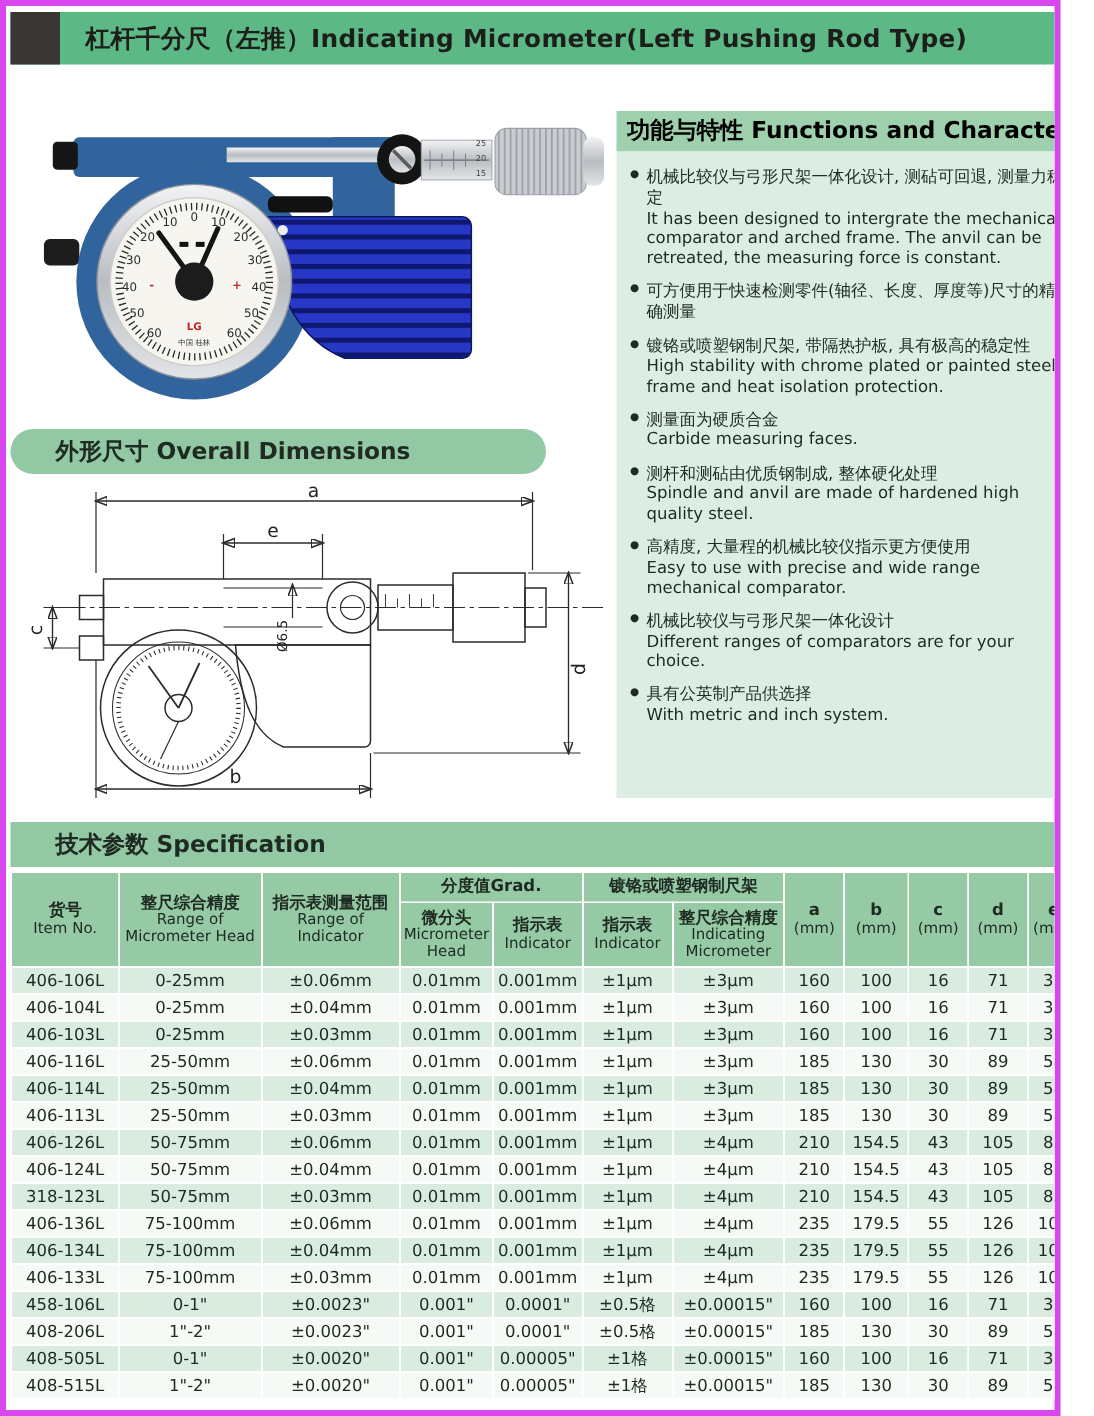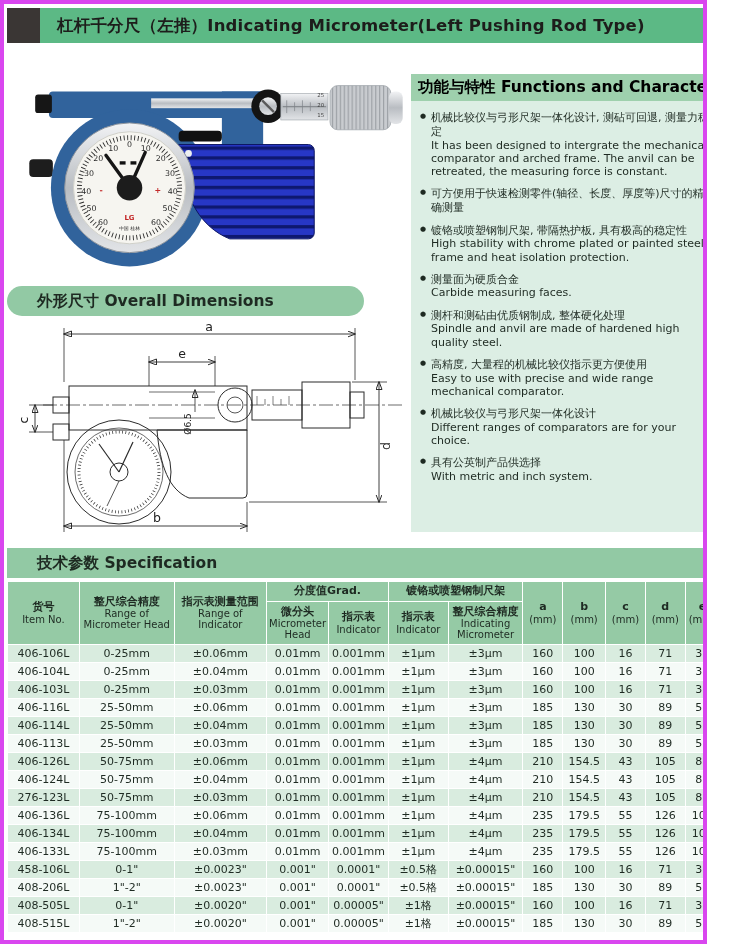--- a/index.html
+++ b/index.html
@@ -461,21 +461,21 @@
             <td>0.001mm</td>
             <td>±1μm</td>
             <td>±4μm</td>
             <td>210</td>
             <td>154.5</td>
             <td>43</td>
             <td>105</td>
             <td>83</td>
           </tr>
           <tr>
-            <td>276-123L</td>
+            <td>318-123L</td>
             <td>50-75mm</td>
             <td>±0.03mm</td>
             <td>0.01mm</td>
             <td>0.001mm</td>
             <td>±1μm</td>
             <td>±4μm</td>
             <td>210</td>
             <td>154.5</td>
             <td>43</td>
             <td>105</td>

